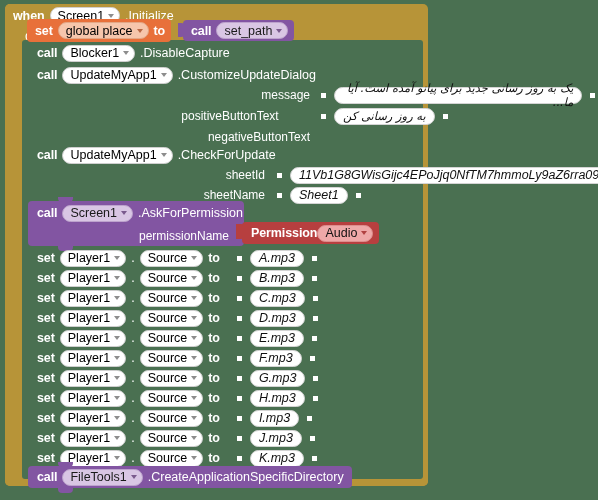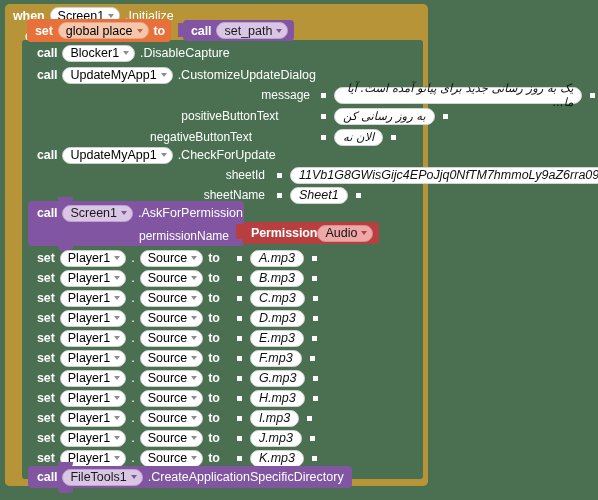--- a/index.html
+++ b/index.html
@@ -276,27 +276,22 @@
 
   <div class="row" style="left:150px; top:106px; width:160px; justify-content:center;">
     <span class="plabel">positiveButtonText</span>
   </div>
   <div class="row textblk" style="left:318px; top:106px;">
     <span class="qt"></span>
     <span class="fld txt rtl">به روز رسانی کن</span>
     <span class="qt"></span>
   </div>
 
-  <div class="row" style="left:150px; top:127px; width:160px; justify-content:flex-start;">
+  <div class="row" style="left:150px; top:127px; width:160px; justify-content:flex-end;">
     <span class="plabel">negativeButtonText</span>
-  </div>
-  <div class="row textblk" style="left:318px; top:127px;">
-    <span class="qt"></span>
-    <span class="fld txt rtl">الان نه</span>
-    <span class="qt"></span>
   </div>
 
   <div class="row" style="left:37px; top:145px;">
     <span class="kw">call</span>
     <span class="fld">
       <span>UpdateMyApp1</span>
       <span class="caret"></span>
     </span>
     <span class="meth">.CheckForUpdate</span>
   </div>

